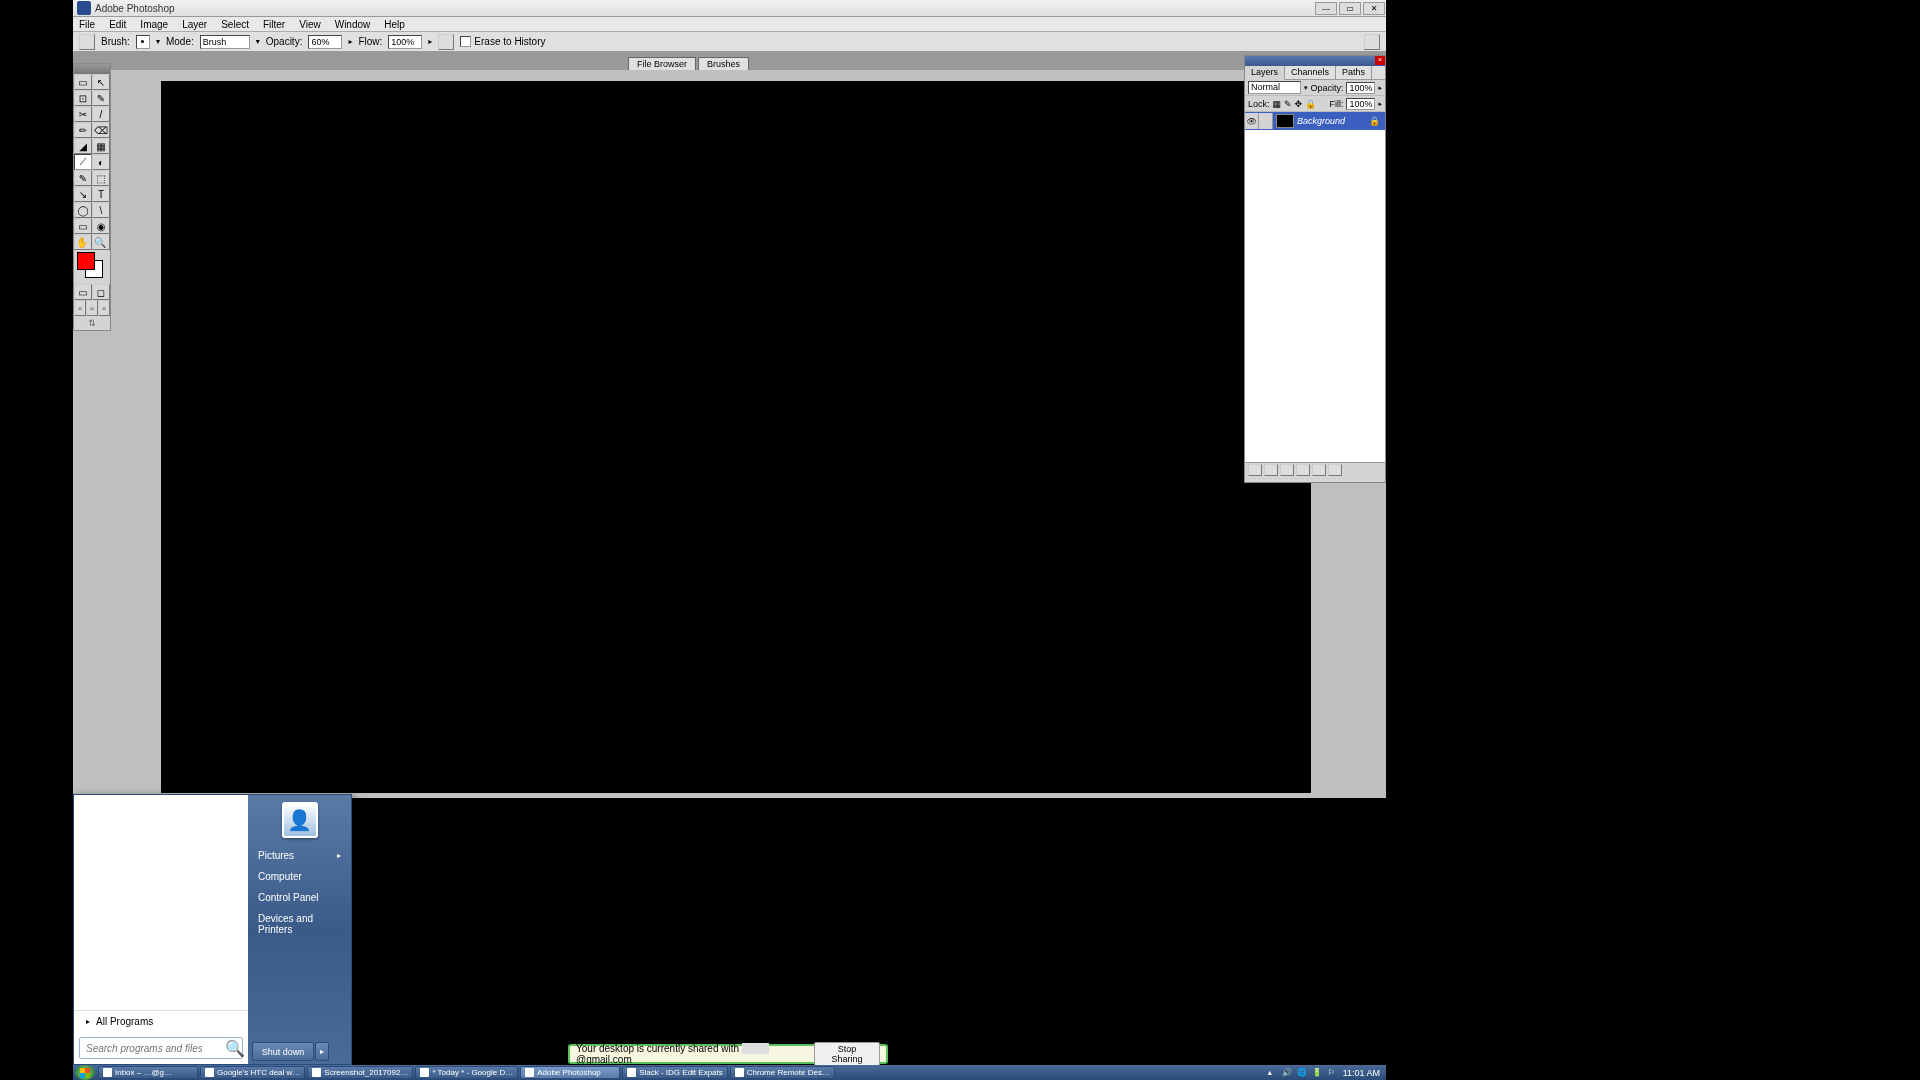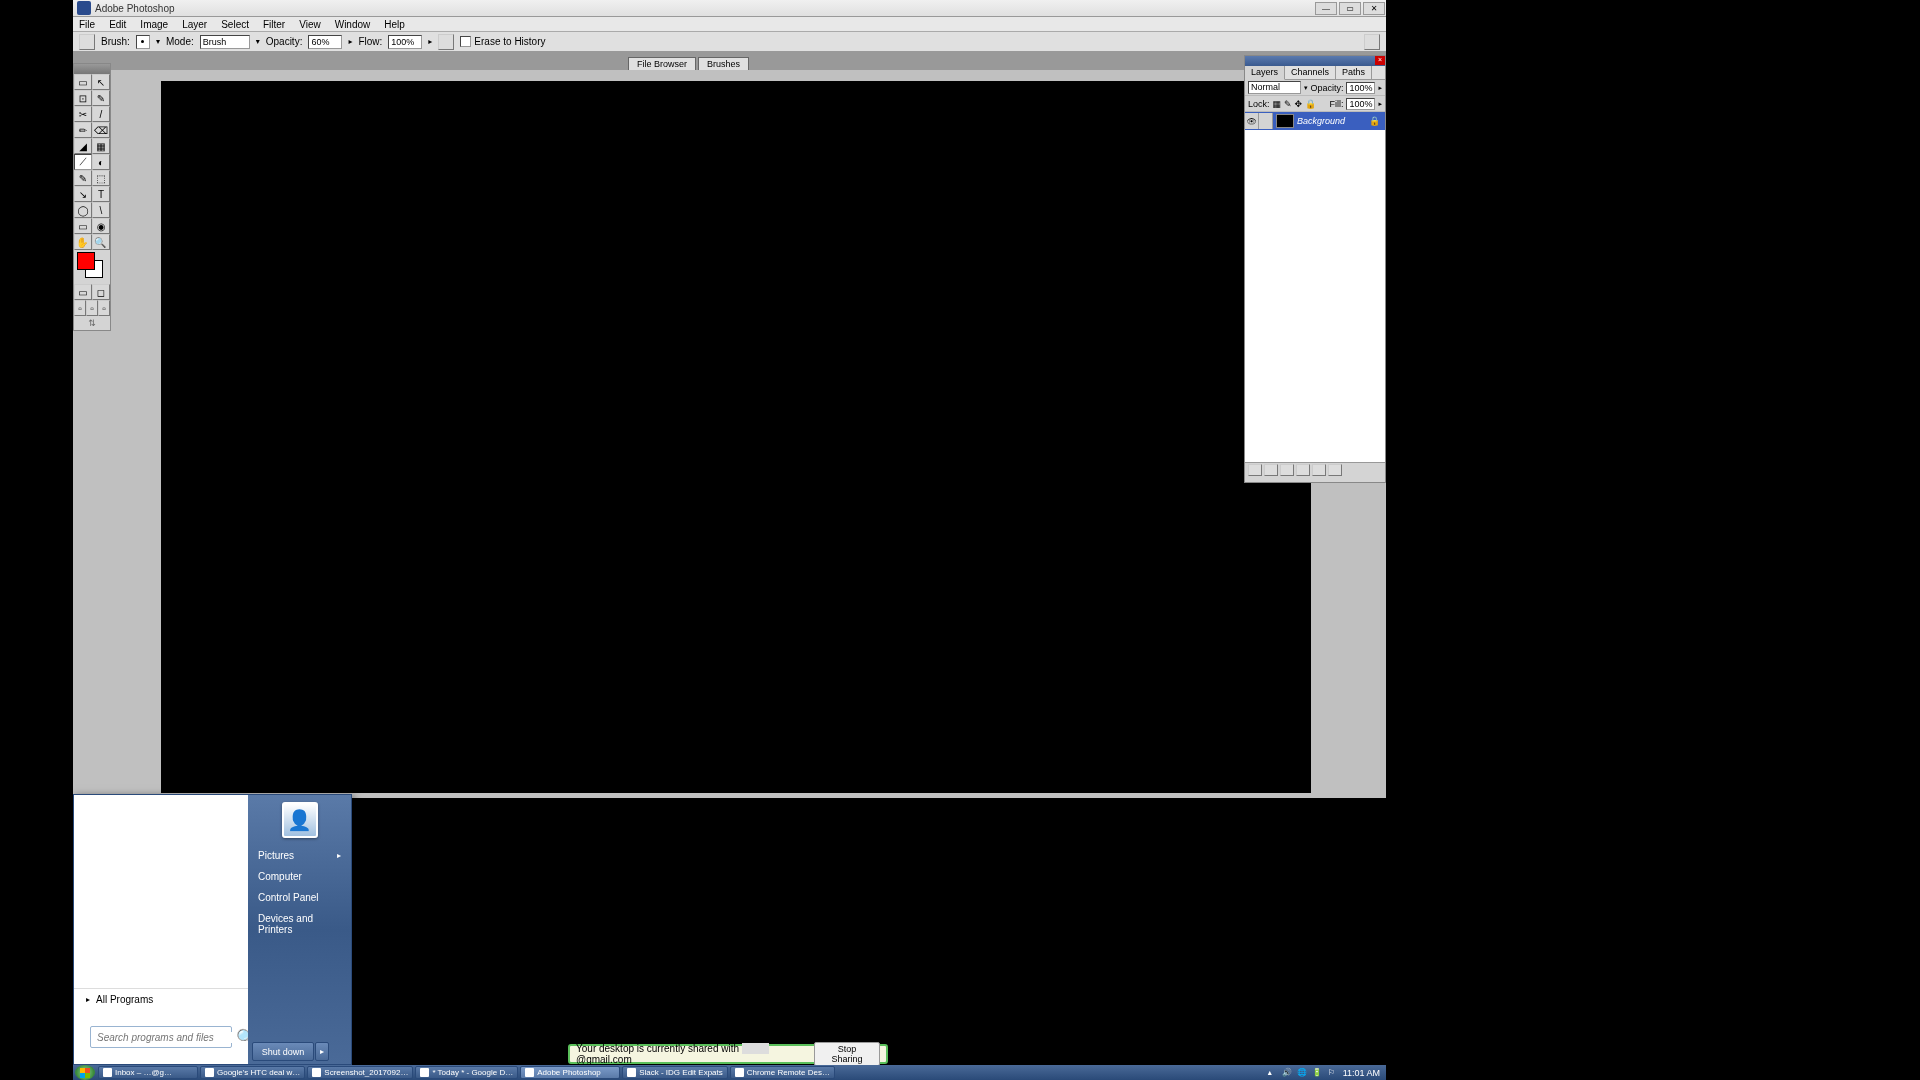--- a/index.html
+++ b/index.html
@@ -68,21 +68,21 @@
 
 
 .ps-statusbar { position: absolute; bottom: 0; left: 0; right: 0; height: 14px; background: #e0e0e0; border-top: 1px solid #999; font-size: 9px; color: #333; display: flex; align-items: center; padding-left: 280px; }
 
 
 .start-menu { position: absolute; bottom: 15px; left: 73px; width: 279px; height: 271px; display: flex; border: 1px solid #2a4a7a; background: #fff; box-shadow: 2px 2px 8px rgba(0,0,0,0.5); }
 .start-left { width: 174px; background: #fff; display: flex; flex-direction: column; }
 .start-programs { flex: 1; }
 .start-allprog { height: 22px; display: flex; align-items: center; font-size: 10px; padding-left: 12px; gap: 6px; cursor: pointer; border-top: 1px solid #ddd; }
 .start-allprog::before { content: '▸'; font-size: 8px; }
-.start-search { height: 22px; margin: 16px; border: 1px solid #99b4d1; border-radius: 2px; display: flex; align-items: center; background: #fff; }
+.start-search { height: 22px; margin: 5px; border: 1px solid #99b4d1; border-radius: 2px; display: flex; align-items: center; background: #fff; }
 .start-search input { flex: 1; border: none; outline: none; font-size: 10px; font-style: italic; color: #888; padding: 0 6px; }
 .start-search-btn { width: 18px; height: 18px; display: flex; align-items: center; justify-content: center; color: #4a6a9a; cursor: pointer; }
 .start-right { flex: 1; background: linear-gradient(to bottom, #5a7aa8 0%, #3a5a88 50%, #4a6a98 100%); color: #fff; display: flex; flex-direction: column; }
 .start-avatar-wrap { height: 50px; display: flex; justify-content: center; align-items: center; }
 .start-avatar { width: 36px; height: 36px; background: linear-gradient(to bottom,#fff,#a0c0e0); border: 2px solid #fff; border-radius: 3px; box-shadow: 0 1px 3px rgba(0,0,0,0.4); display: flex; align-items: center; justify-content: center; font-size: 20px; }
 .start-right-item { font-size: 10px; padding: 5px 10px; cursor: pointer; display: flex; align-items: center; justify-content: space-between; }
 .start-shutdown { position: absolute; bottom: 3px; left: 178px; width: 62px; height: 19px; background: linear-gradient(to bottom,#6a8ab8,#4a6a98); border: 1px solid #2a4a7a; border-radius: 2px; color: #fff; font-size: 9px; display: flex; align-items: center; justify-content: center; cursor: pointer; }
 .start-shutdown-arrow { position: absolute; bottom: 3px; left: 241px; width: 14px; height: 19px; background: linear-gradient(to bottom,#6a8ab8,#4a6a98); border: 1px solid #2a4a7a; border-radius: 2px; color: #fff; font-size: 8px; display: flex; align-items: center; justify-content: center; cursor: pointer; }
 
 

